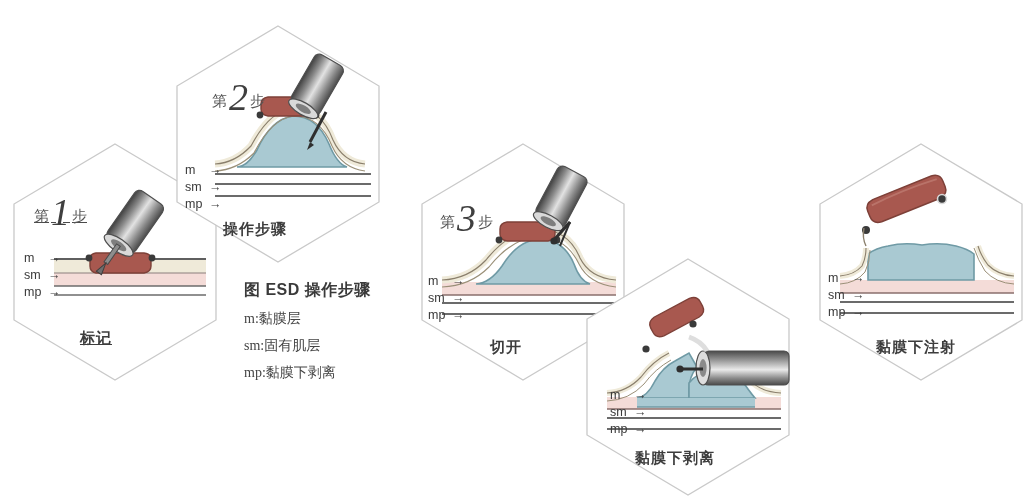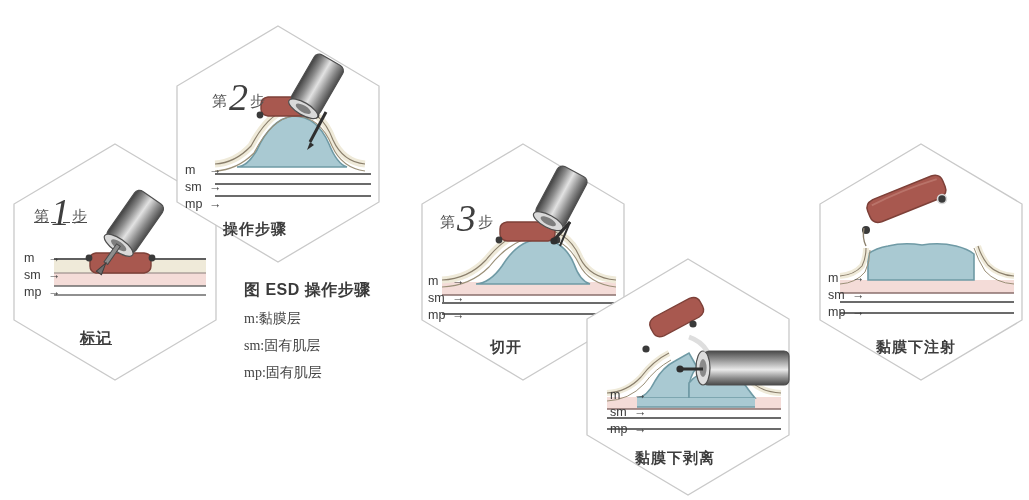--- a/index.html
+++ b/index.html
@@ -358,16 +358,16 @@
     </div>
 
 
     <div class="caption" style="left:58px;top:196px;">黏膜下注射</div>
   </div>
 
   <div class="legend" style="left:244px;top:280px;width:190px;">
     <div class="ltitle">图 ESD 操作步骤</div>
     <div class="lrow">m:黏膜层</div>
     <div class="lrow">sm:固有肌层</div>
-    <div class="lrow">mp:固有肌层</div>
+    <div class="lrow">mp:黏膜下剥离</div>
   </div>
 
 </div>
 
 </body></html>

